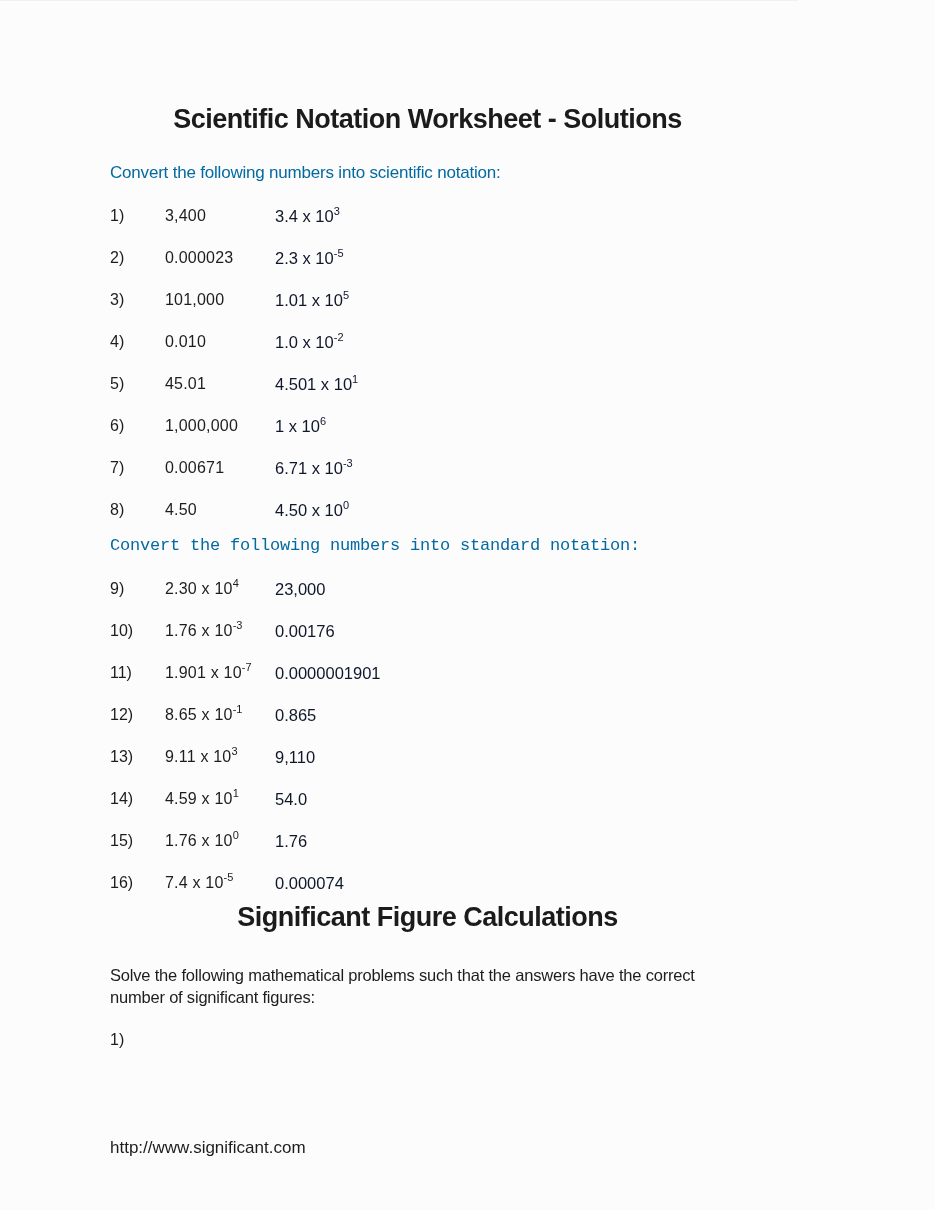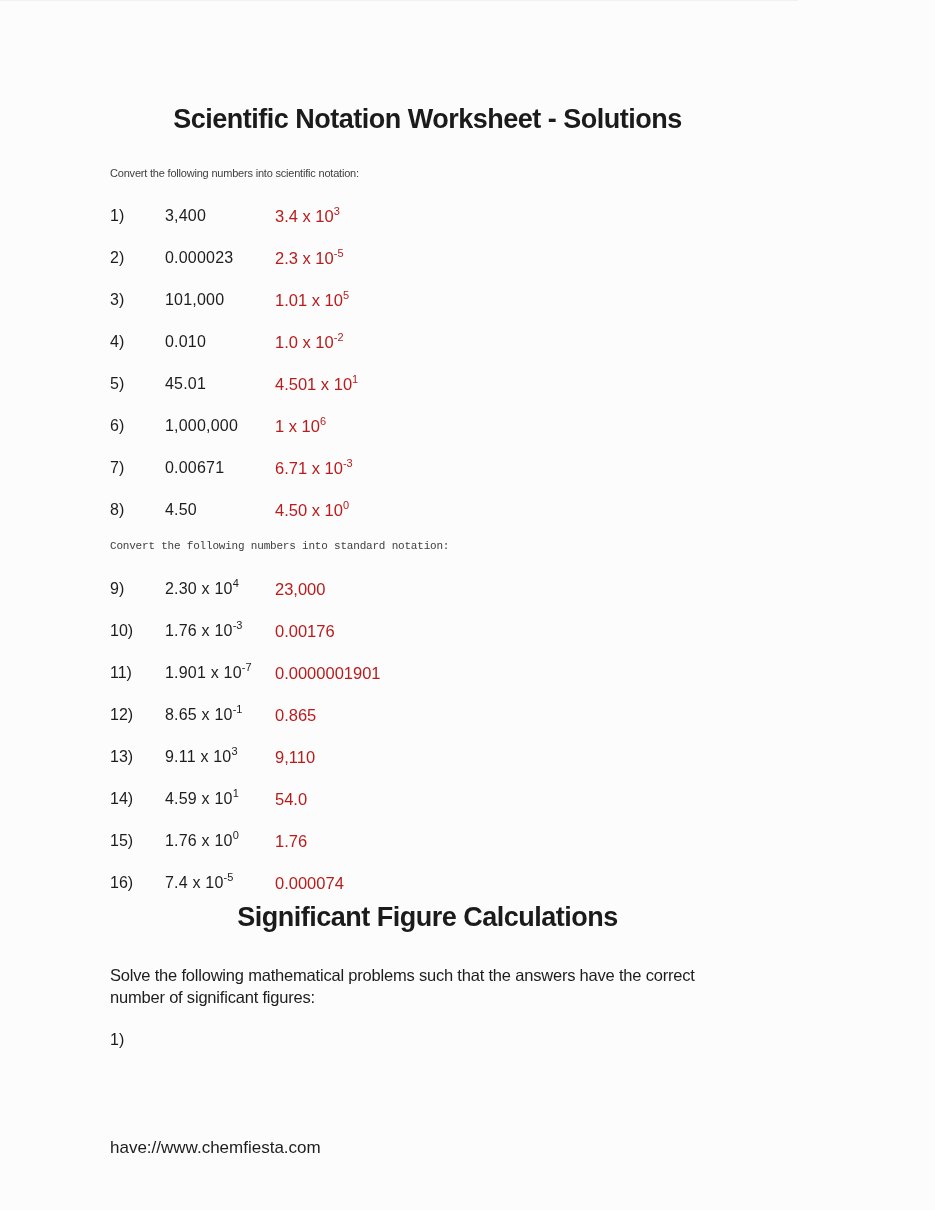--- a/index.html
+++ b/index.html
@@ -26,39 +26,39 @@
     margin: 102px 0 0 0;
     font-size: 27px;
     font-weight: 700;
     line-height: 32px;
     letter-spacing: -0.5px;
     text-align: center;
     color: #1b1b1b;
   }
   .section-prompt {
     margin-top: 28px;
-    font-size: 11px;
+    font-size: 17px;
     line-height: 20px;
     letter-spacing: -0.2px;
-    color: #404040;
+    color: #0369a1;
   }
   .rows {
     margin-top: 23px;
   }
   .row {
     height: 42px;
     display: flex;
     align-items: flex-start;
     font-size: 16px;
     line-height: 20px;
   }
   .rows .row:last-child { height: 20px; }
   .col-num   { width: 55px;  flex: 0 0 55px; }
   .col-value { width: 110px; flex: 0 0 110px; letter-spacing: 0.2px; }
-  .col-answer { color: #b91c1c; font-size: 16.5px; }
+  .col-answer { color: #0f172a; font-size: 16.5px; }
   sup.exp {
     font-size: 11px;
     line-height: 0;
     position: relative;
     top: -1px;
     vertical-align: super;
     letter-spacing: 0;
   }
   .sig-title {
     margin-top: 8px;
@@ -196,15 +196,15 @@
   </div>
 
   <h2 class="sig-title">Significant Figure Calculations</h2>
 
   <div class="sig-prompt">Solve the following mathematical problems such that the answers have the correct number of significant figures:</div>
 
   <div class="sig-row">
     <span class="col-num">1)</span>
   </div>
 
-  <div class="footer">have://www.chemfiesta.com</div>
+  <div class="footer">http://www.significant.com</div>
 
 </div>
 
 </body></html>

